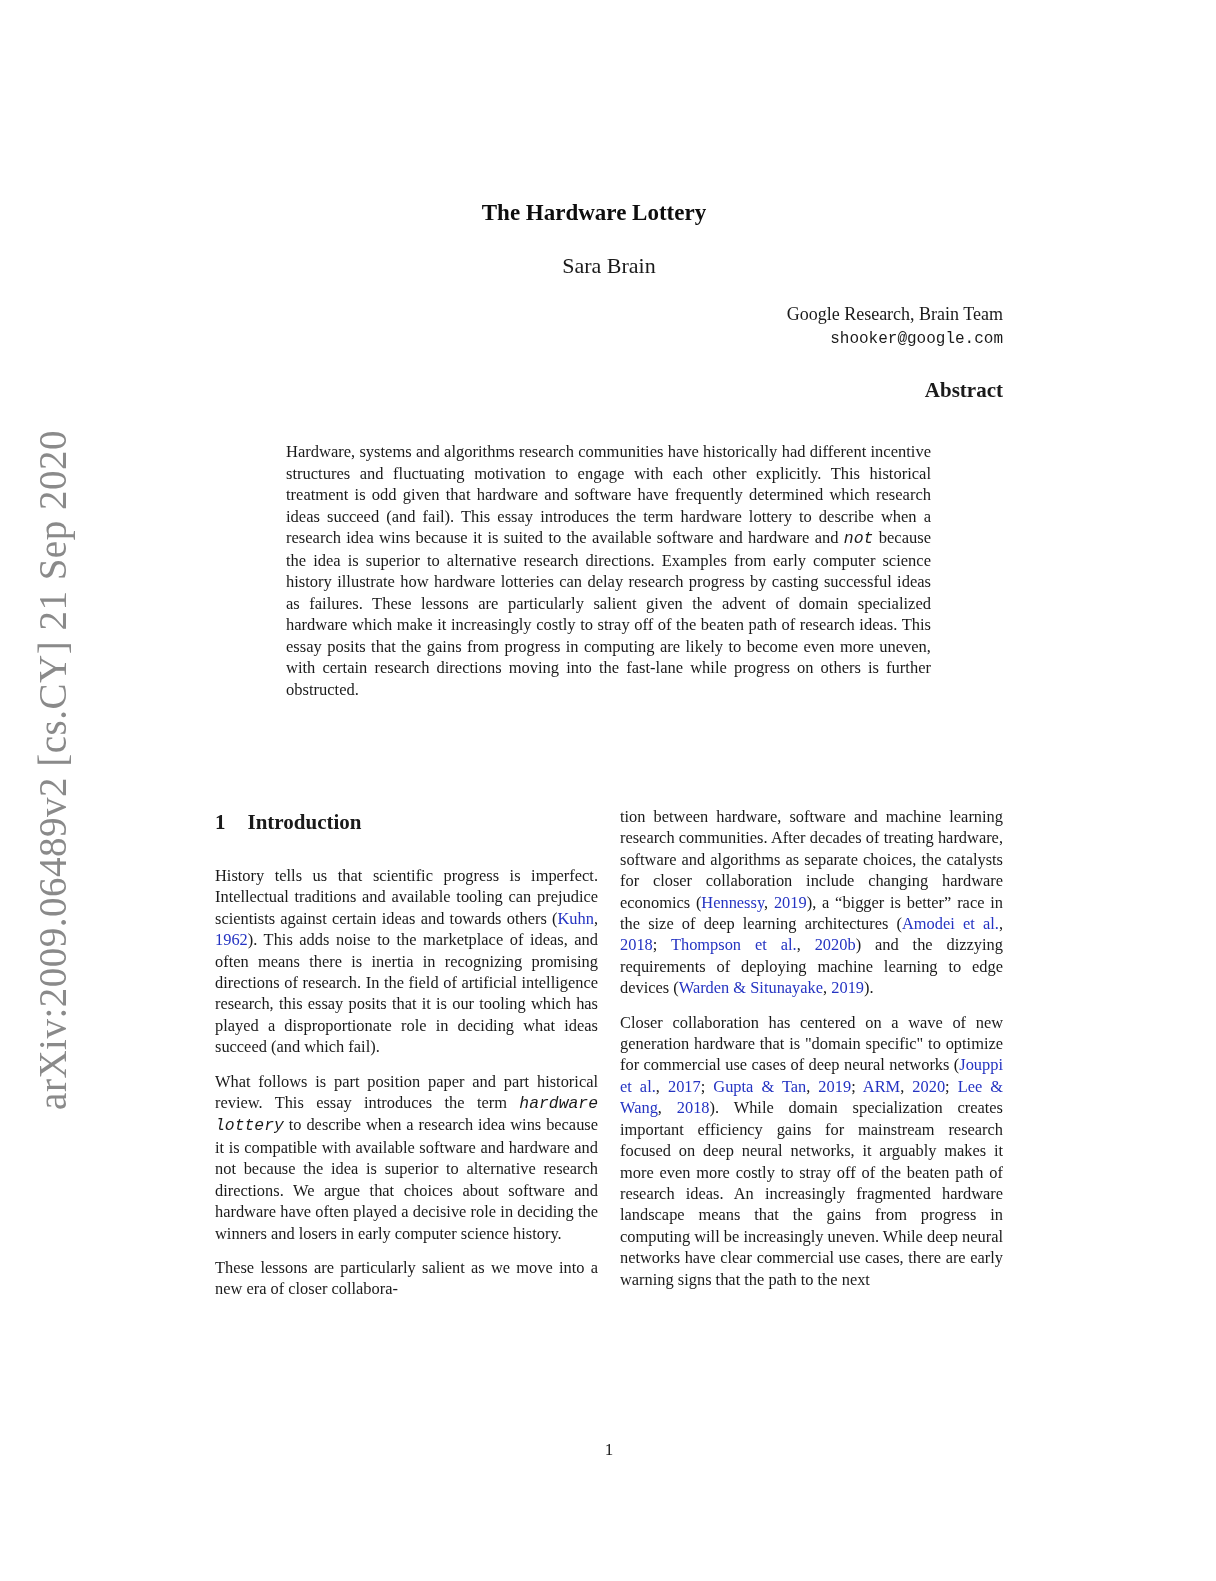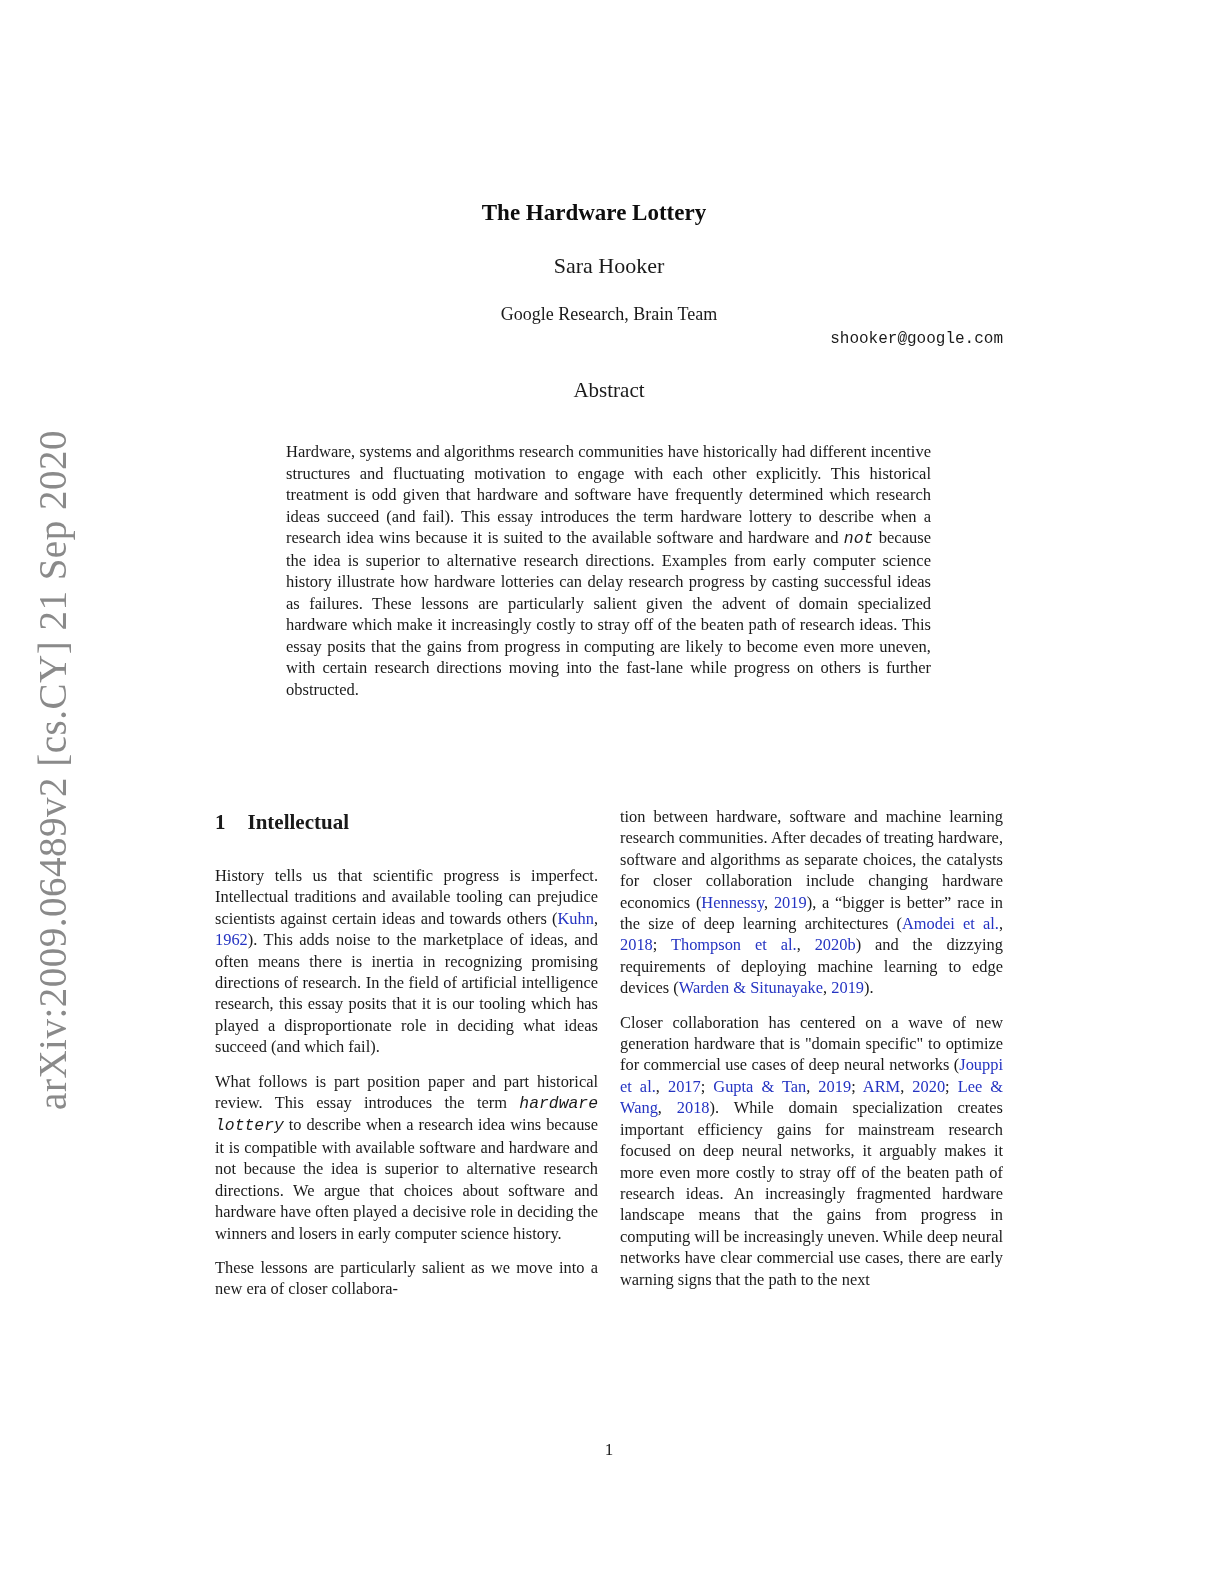--- a/index.html
+++ b/index.html
@@ -29,30 +29,30 @@
   .paper-title {
     position: absolute; top: 185px; left: 200px; width: 788px;
     text-align: center; font-size: 23px; color: #0d0d0d;
   }
   .author-name {
     position: absolute; top: 253px; left: 215px; width: 788px;
     text-align: center; font-size: 22px;
   }
   .affiliation {
     position: absolute; top: 304px; left: 215px; width: 788px;
-    text-align: center; font-size: 18px;
+    text-align: right; font-size: 18px;
   }
   .email {
     position: absolute; top: 330px; left: 215px; width: 788px;
     text-align: right; font-size: 16px;
     font-family: "Liberation Mono", monospace;
   }
   .abstract-heading {
     position: absolute; top: 378px; left: 215px; width: 788px;
-    text-align: center; font-size: 21px; font-weight: normal;
+    text-align: right; font-size: 21px; font-weight: bold;
   }
 
   .abstract-body {
     position: absolute; top: 441px; left: 286px; width: 645px;
     font-size: 16.5px; line-height: 21.5px;
     text-align: justify;
   }
 
   
   .columns {
@@ -82,35 +82,35 @@
 </style>
 </head>
 <body>
 
 <div class="page">
 
   <div class="arxiv-banner">arXiv:2009.06489v2  [cs.CY]  21 Sep 2020</div>
 
   <h1 class="paper-title">The Hardware Lottery</h1>
 
-  <div class="author-name">Sara Hooker</div>
+  <div class="author-name">Sara Brain</div>
 
   <div class="affiliation">Google Research, Brain Team</div>
 
   <div class="email">shooker@google.com</div>
 
   <div class="abstract-heading">Abstract</div>
 
   <div class="abstract-body"><span>Hardware, systems and algorithms research communities have historically had different incentive structures and fluctuating motivation to engage with each other explicitly. This historical treatment is odd given that hardware and software have frequently determined which research ideas succeed (and fail). This essay introduces the term hardware lottery to describe when a research idea wins because it is suited to the available software and hardware and </span><i>not</i><span> because the idea is superior to alternative research directions. Examples from early computer science history illustrate how hardware lotteries can delay research progress by casting successful ideas as failures. These lessons are particularly salient given the advent of domain specialized hardware which make it increasingly costly to stray off of the beaten path of research ideas. This essay posits that the gains from progress in computing are likely to become even more uneven, with certain research directions moving into the fast-lane while progress on others is further obstructed.</span></div>
 
   <div class="columns">
     <div class="column">
       <div class="section-heading">
         <span class="section-number">1</span>
-        <span>Intellectual</span>
+        <span>Introduction</span>
       </div>
       <div>
           <p class="para"><span>History tells us that scientific progress is imperfect. Intellectual traditions and available tooling can prejudice scientists against certain ideas and towards others (</span><span class="cite-link">Kuhn</span><span>, </span><span class="cite-link">1962</span><span>). This adds noise to the marketplace of ideas, and often means there is inertia in recognizing promising directions of research. In the field of artificial intelligence research, this essay posits that it is our tooling which has played a disproportionate role in deciding what ideas succeed (and which fail).</span></p>
           <p class="para"><span>What follows is part position paper and part historical review. This essay introduces the term </span><i>hardware lottery</i><span> to describe when a research idea wins because it is compatible with available software and hardware and not because the idea is superior to alternative research directions. We argue that choices about software and hardware have often played a decisive role in deciding the winners and losers in early computer science history.</span></p>
           <p class="para"><span>These lessons are particularly salient as we move into a new era of closer collabora-</span></p>
         </div>
     </div>
     <div class="column">
       <div>
           <p class="para"><span>tion between hardware, software and machine learning research communities. After decades of treating hardware, software and algorithms as separate choices, the catalysts for closer collaboration include changing hardware economics (</span><span class="cite-link">Hennessy</span><span>, </span><span class="cite-link">2019</span><span>), a “bigger is better” race in the size of deep learning architectures (</span><span class="cite-link">Amodei et al.</span><span>, </span><span class="cite-link">2018</span><span>; </span><span class="cite-link">Thompson et al.</span><span>, </span><span class="cite-link">2020b</span><span>) and the dizzying requirements of deploying machine learning to edge devices (</span><span class="cite-link">Warden &amp; Situnayake</span><span>, </span><span class="cite-link">2019</span><span>).</span></p>

